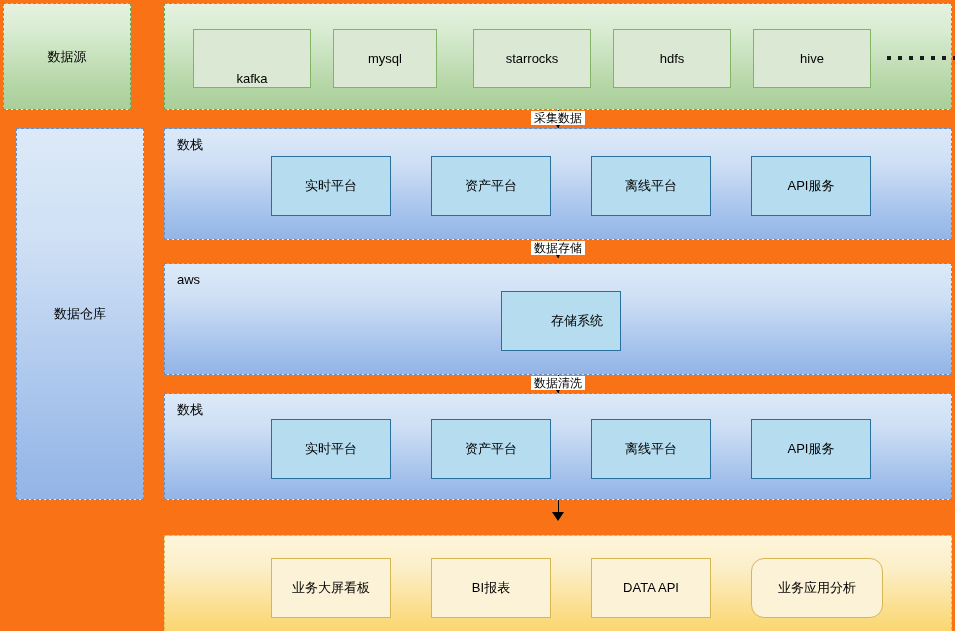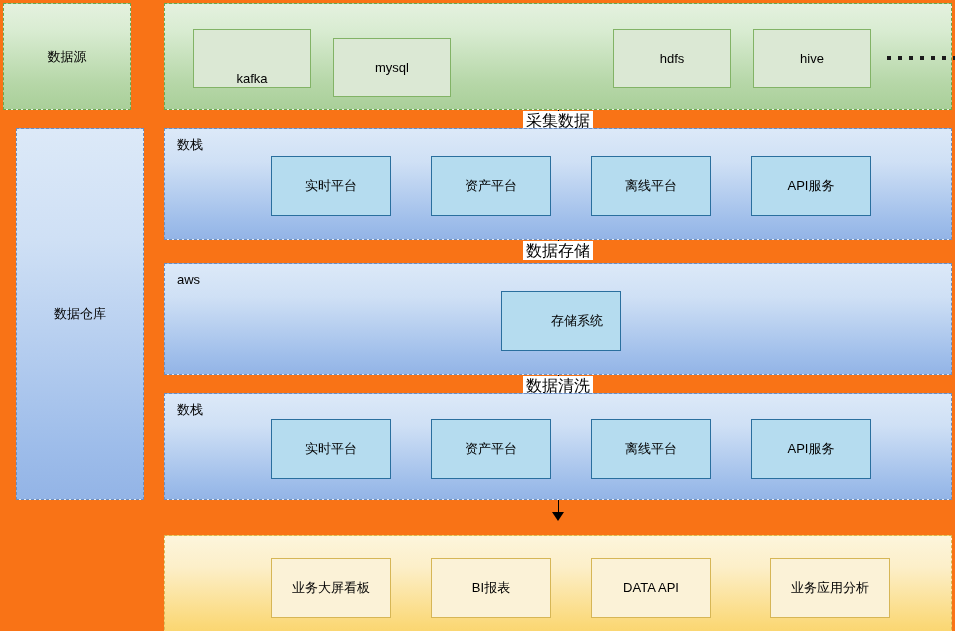--- a/index.html
+++ b/index.html
@@ -116,21 +116,21 @@
     border-right: 4px solid transparent;
     border-top: 6px solid #000000;
   }
   .conn-head.big {
     border-left-width: 6px;
     border-right-width: 6px;
     border-top-width: 9px;
   }
   .conn-label {
     position: absolute;
-    font-size: 16px;
+    font-size: 12px;
     color: #000000;
     background: #ffffff;
     padding: 0 3px;
     white-space: nowrap;
     transform: translateX(-50%);
     line-height: 1.2;
   }
 </style>
 </head>
 <body>
@@ -143,22 +143,25 @@
 
   <div class="lane blue" style="left:16px; top:128px; width:128px; height:372px;">
     <div class="cat-label">数据仓库</div>
   </div>
 
 
   <div class="lane green" style="left:164px; top:3px; width:788px; height:107px;">
     <div class="node green" style="left:28px; top:25px; width:118px; height:59px;align-items:flex-end;">
       <span>kafka</span>
     </div>
-    <div class="node green" style="left:168px; top:25px; width:118px; height:59px;margin-top:9px;">
+    <div class="node green" style="left:168px; top:25px; width:104px; height:59px;">
       <span>mysql</span>
+    </div>
+    <div class="node green" style="left:308px; top:25px; width:118px; height:59px;">
+      <span>starrocks</span>
     </div>
     <div class="node green" style="left:448px; top:25px; width:118px; height:59px;">
       <span>hdfs</span>
     </div>
     <div class="node green" style="left:588px; top:25px; width:118px; height:59px;">
       <span>hive</span>
     </div>
     <div class="ellipsis" style="left:722px; top:52px;">
       <i></i>
         <i></i>
@@ -227,18 +230,18 @@
   <div class="lane yellow" style="left:164px; top:523px; width:788px; height:105px;margin-top:12px;">
     <div class="node yellow" style="left:106px; top:22px; width:120px; height:60px;">
       <span>业务大屏看板</span>
     </div>
     <div class="node yellow" style="left:426px; top:22px; width:120px; height:60px;">
       <span>DATA API</span>
     </div>
     <div class="node yellow" style="left:266px; top:22px; width:120px; height:60px;">
       <span>BI报表</span>
     </div>
-    <div class="node yellow" style="left:605px; top:22px; width:120px; height:60px;">
+    <div class="node yellow" style="left:586px; top:22px; width:132px; height:60px;border-radius:13px;">
       <span>业务应用分析</span>
     </div>
   </div>
 
 </div>
 
 </body></html>

